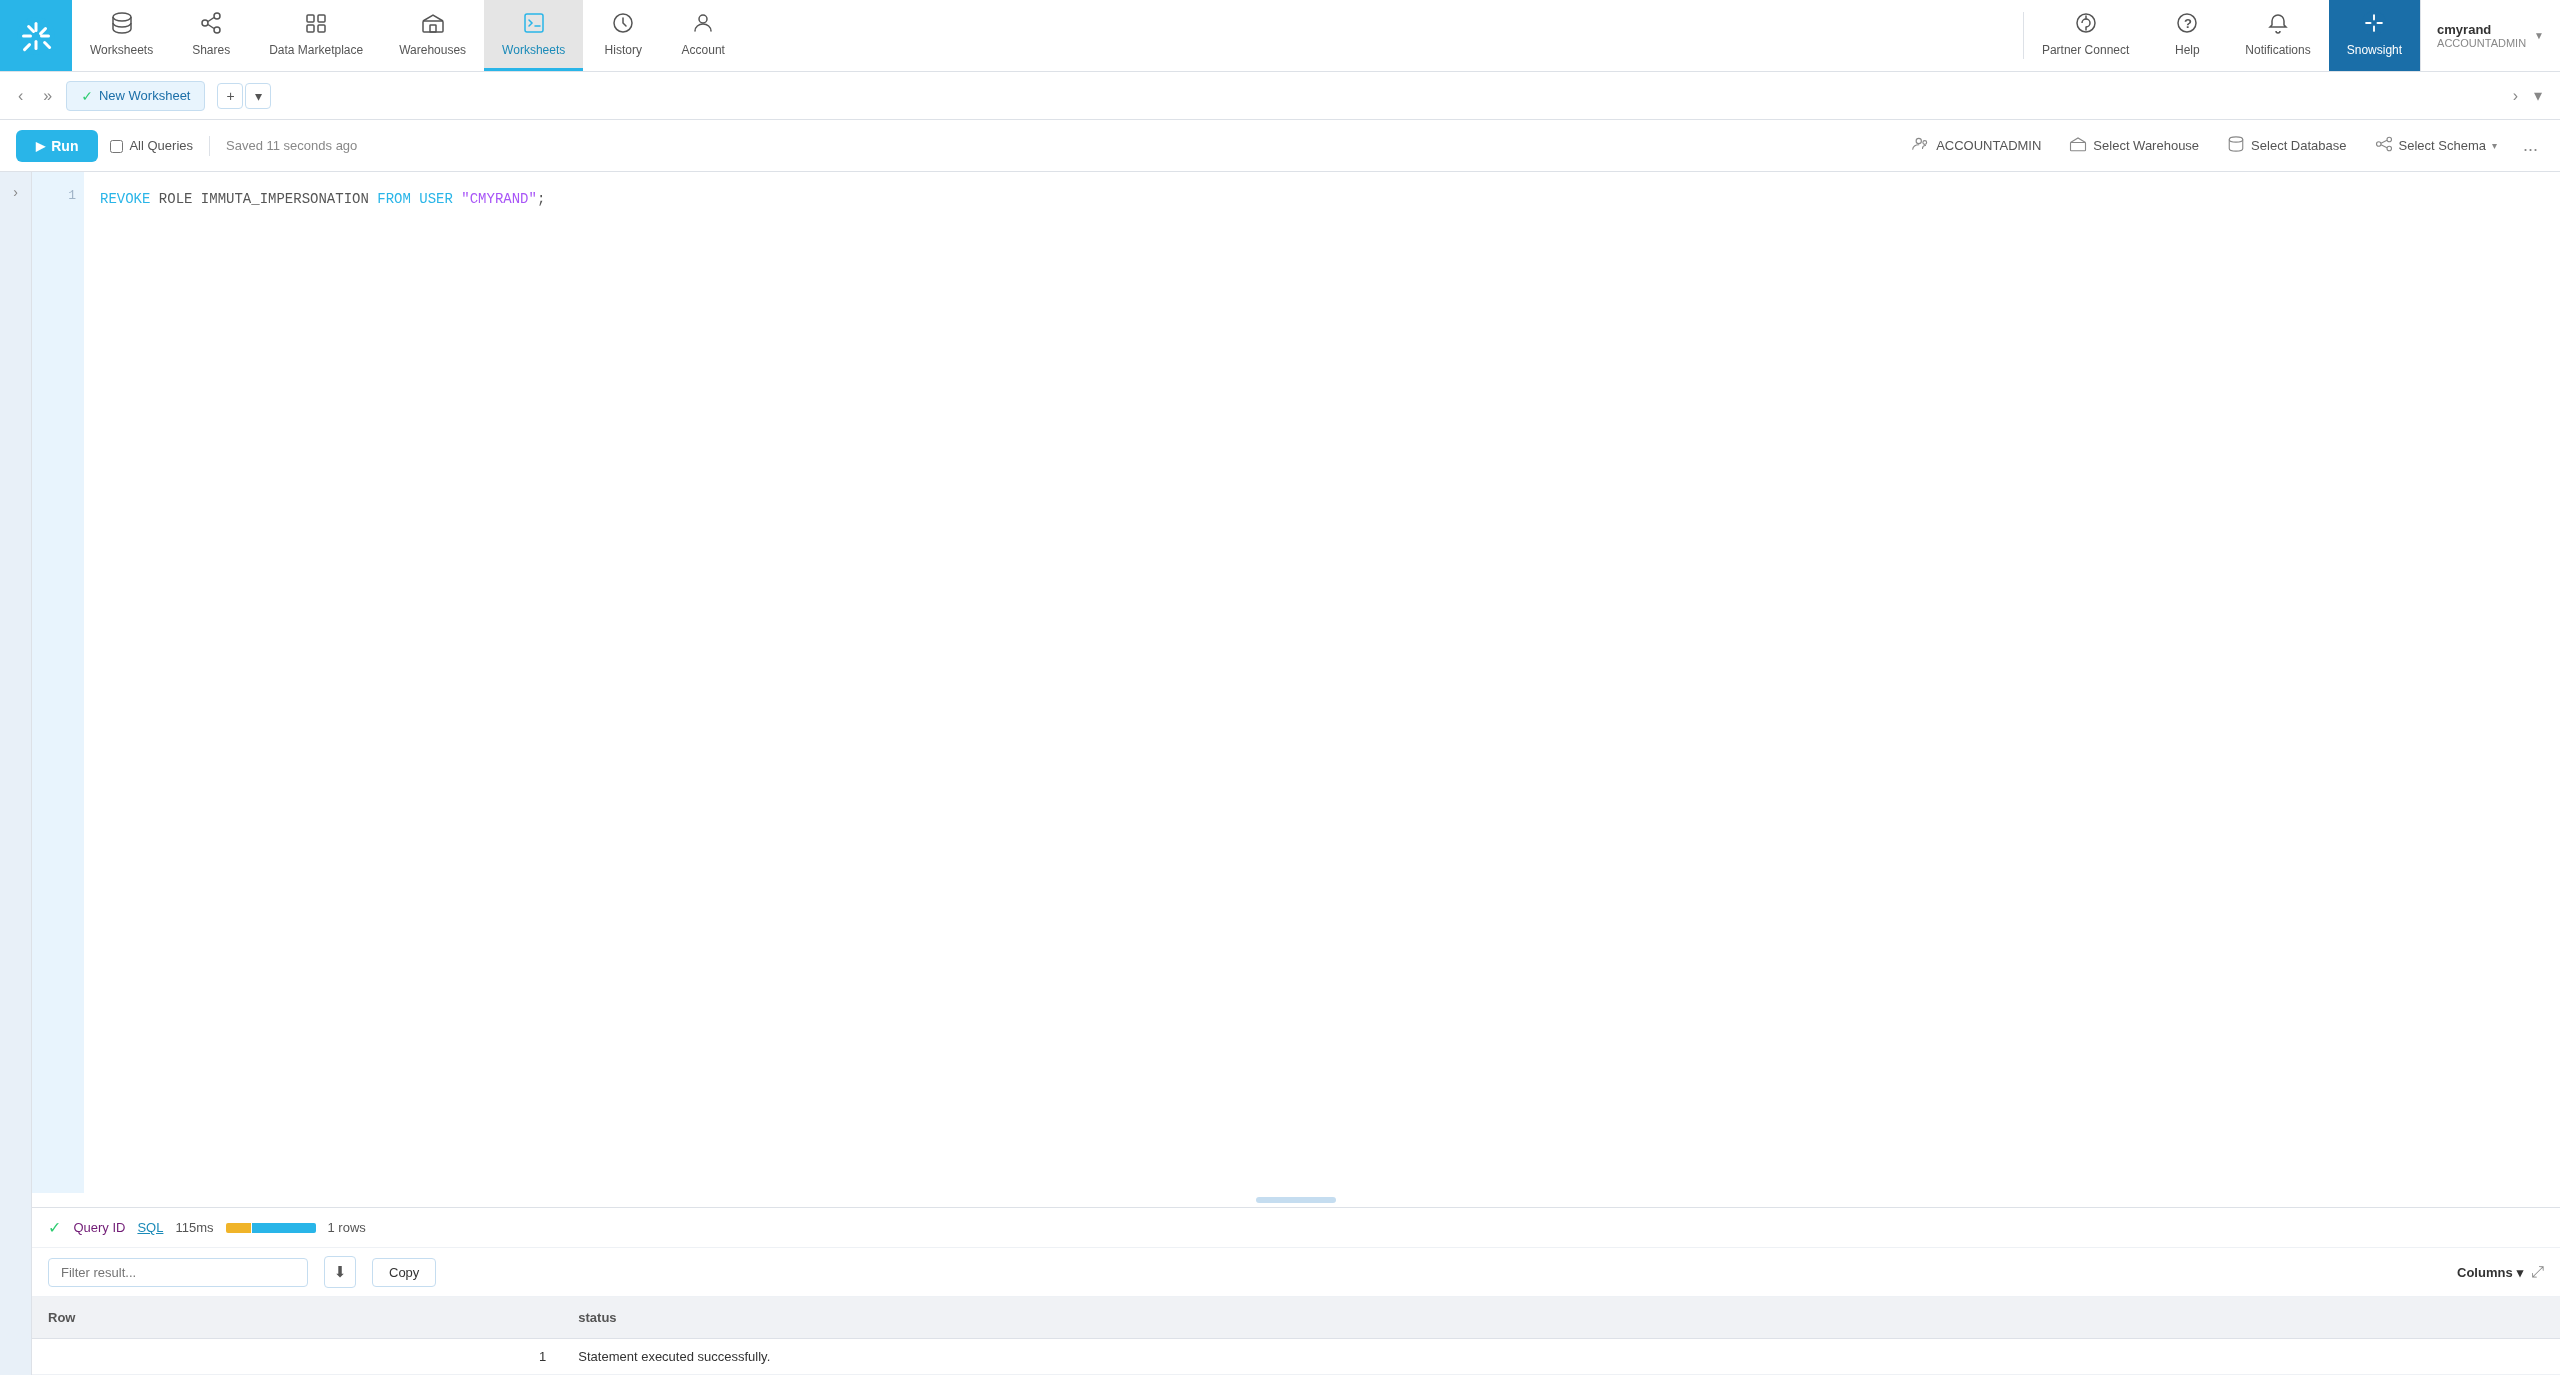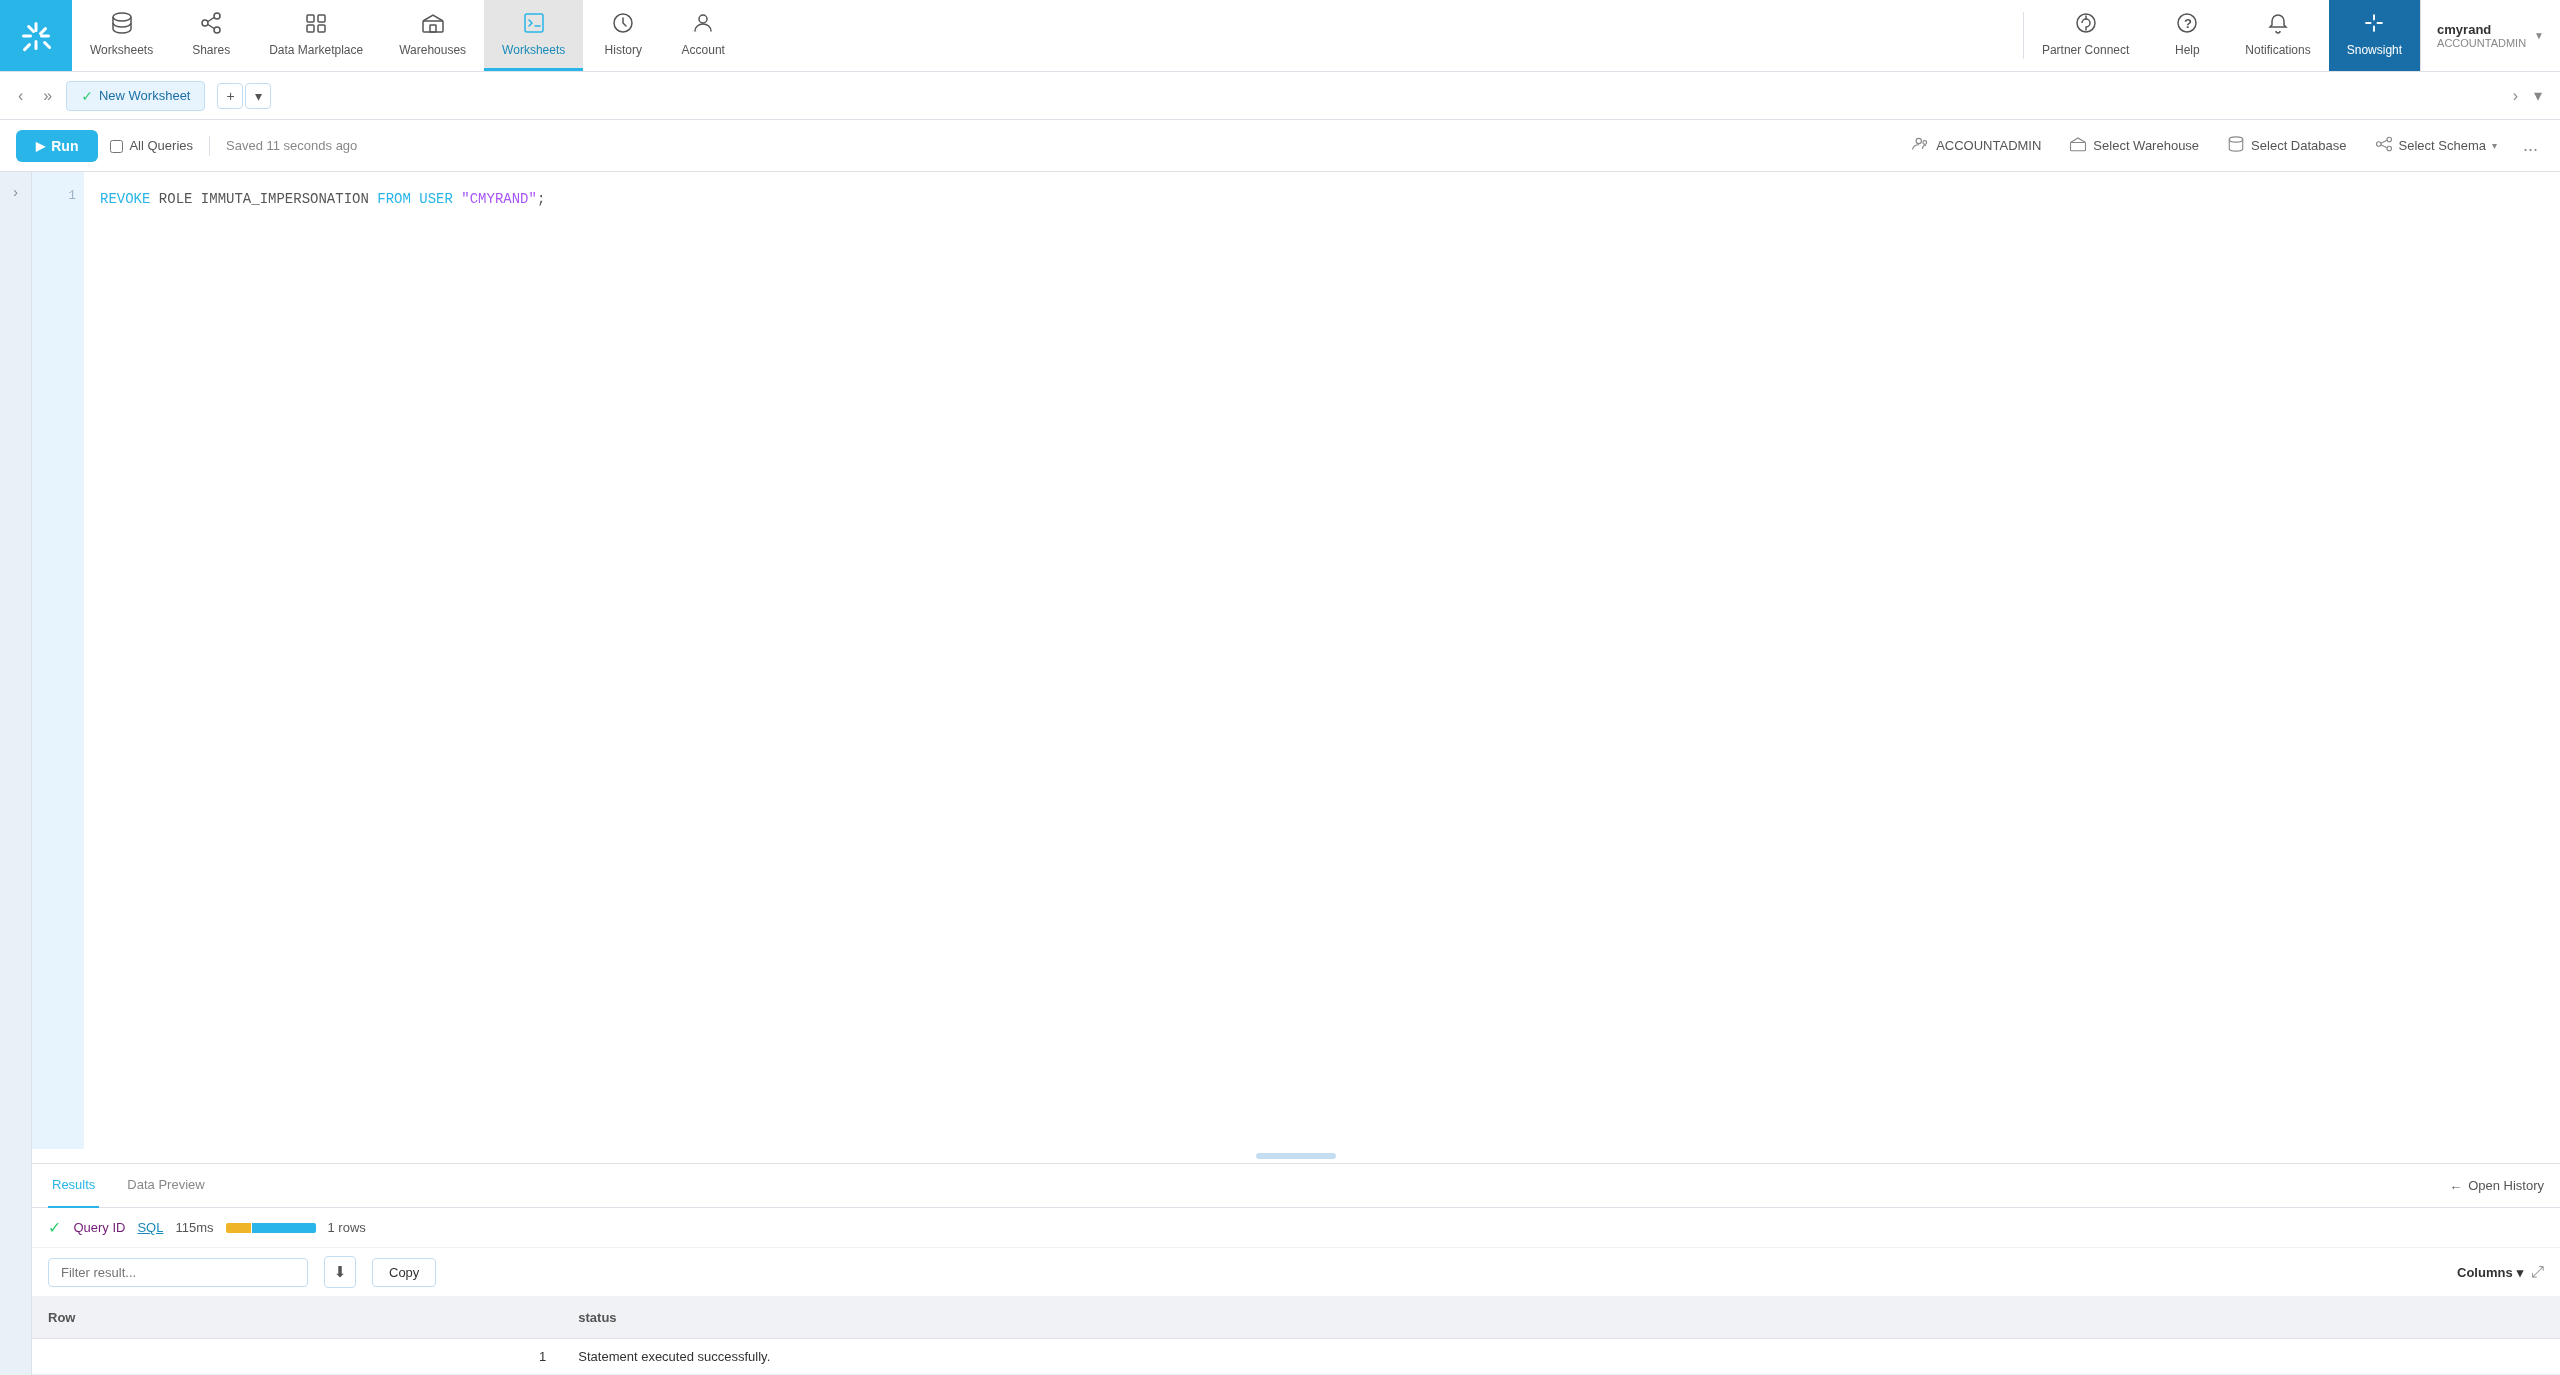--- a/index.html
+++ b/index.html
@@ -413,32 +413,20 @@
         <div class="code-content"><span class="kw-revoke">REVOKE</span><span class="ident"> ROLE IMMUTA_IMPERSONATION </span><span class="kw-from">FROM USER</span><span class="ident"> </span><span class="str-user">"CMYRAND"</span><span class="ident">;</span></div>
       </div>
     </div>
 
     <div class="scroll-handle-row">
       <div class="scroll-handle"></div>
     </div>
 
     <div class="results-panel">
 
-      <div class="results-tabs-bar">
-        <div class="results-tab active">
-          <span>Results</span>
-        </div>
-        <div class="results-tab">
-          <span>Data Preview</span>
-        </div>
-        <div class="open-history-btn">
-          <span>←</span>
-          <span>Open History</span>
-        </div>
-      </div>
 
       <div class="query-meta">
         <span class="query-check">✓</span>
         <span class="query-id-link">Query ID</span>
         <span class="query-sql-link">SQL</span>
         <span class="query-time">115ms</span>
         <div class="query-bar">
           <div class="query-bar-seg1"></div>
           <div class="query-bar-seg2"></div>
         </div>

